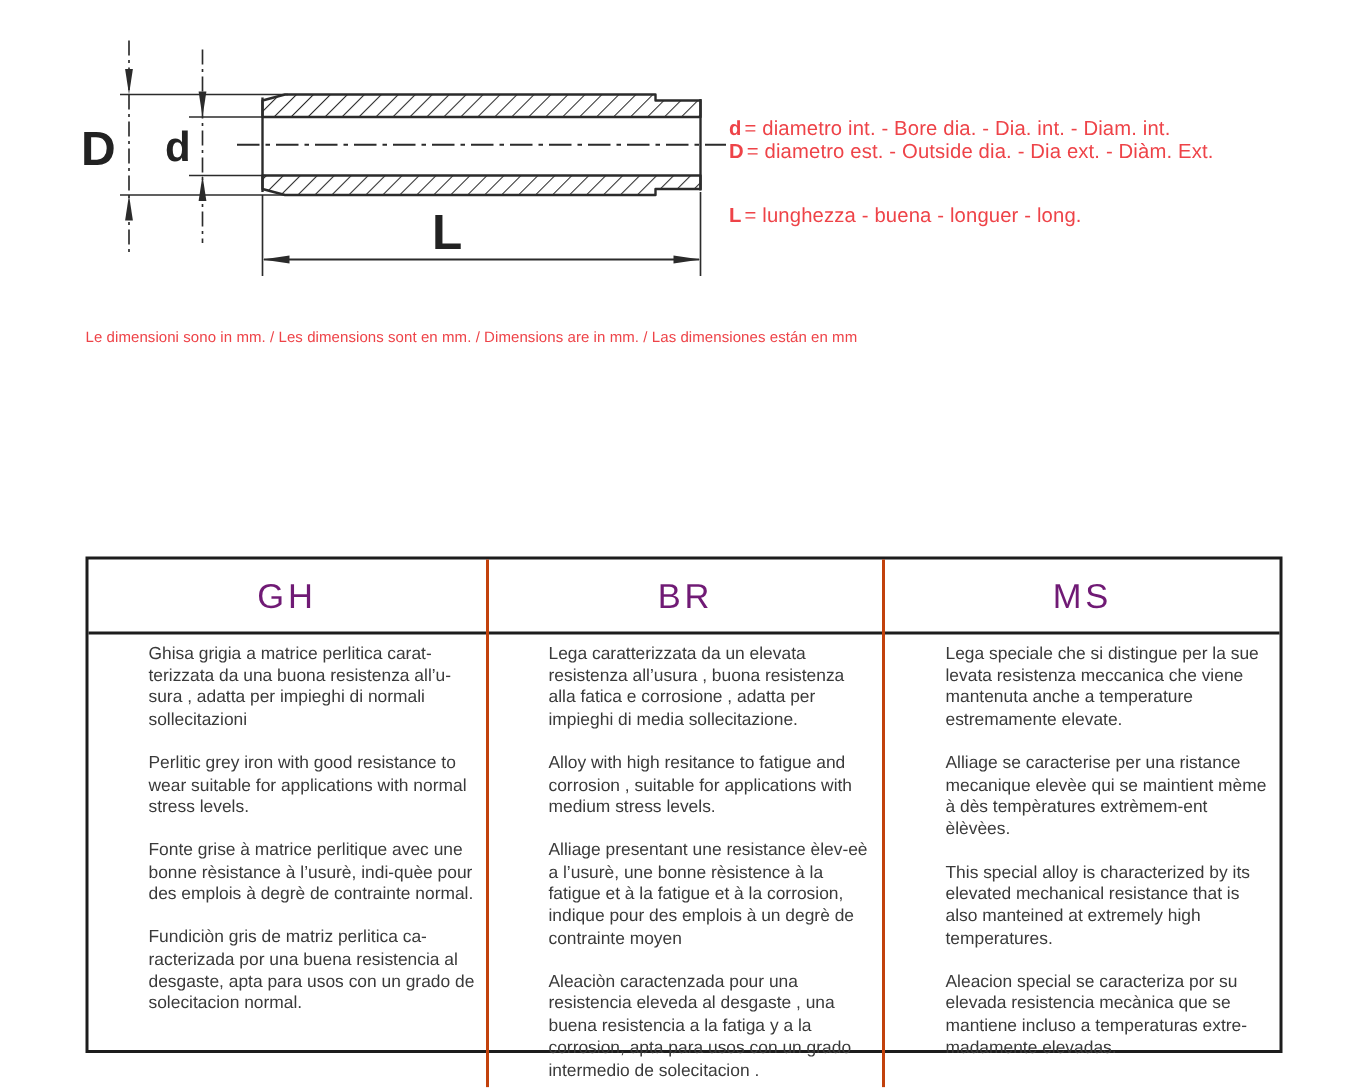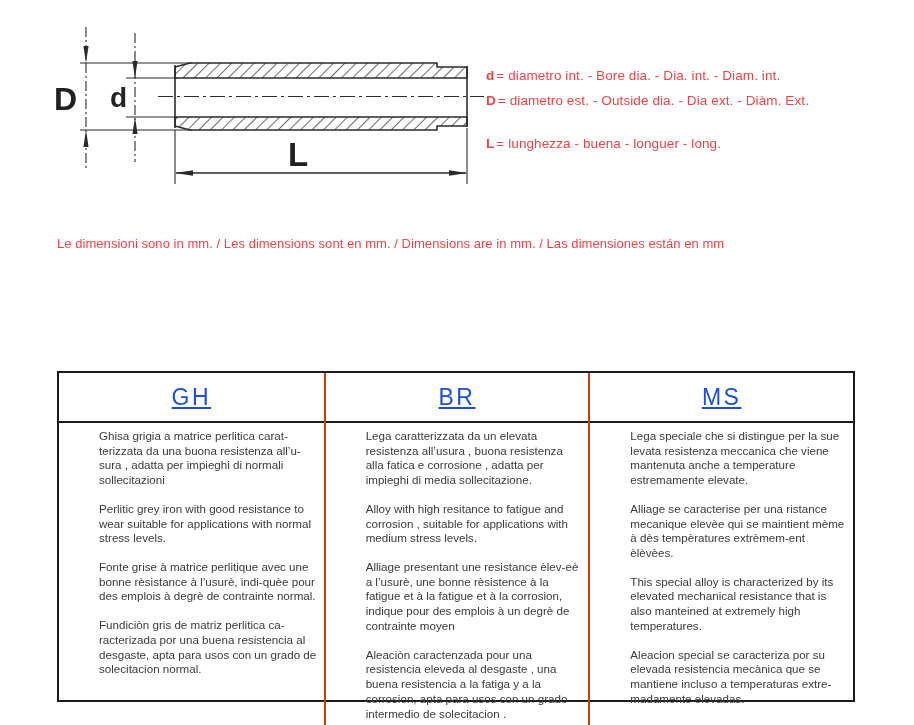--- a/index.html
+++ b/index.html
@@ -10,36 +10,35 @@
   
   #drawing{position:absolute;left:0;top:0;}
   .dim-label{font-family:"Liberation Sans", sans-serif;font-weight:bold;fill:#222;}
   
   .legend-line{
     position:absolute;left:486px;color:#ee4348;font-size:13.5px;line-height:16px;
     letter-spacing:.1px;white-space:nowrap;
   }
   .legend-line b{font-weight:bold;margin-right:2px;}
   #note-line{
-    position:absolute;left:57px;top:236px;color:#ee4348;font-size:13px;
+    position:absolute;left:57px;top:220px;color:#ee4348;font-size:10px;
     white-space:nowrap;letter-spacing:.05px;
   }
   
   #materials-table{
     position:absolute;left:57px;top:371px;width:798px;height:331px;
     display:grid;grid-template-columns:1fr 1fr 1fr;
     border:2px solid #1c1c1c;background:#fff;box-sizing:border-box;
   }
   .mat-col{display:flex;flex-direction:column;box-sizing:border-box;}
   .mat-col + .mat-col{border-left:2px solid #c2410c;}
   .mat-header{
     height:50px;flex:0 0 50px;display:flex;align-items:center;justify-content:center;
-    font-size:23px;letter-spacing:2.5px;color:#1d4ed8;border-bottom:2px solid #1c1c1c;
+    font-size:23px;letter-spacing:2.5px;color:#701a75;border-bottom:2px solid #1c1c1c;
     box-sizing:border-box;
-    text-decoration:underline;
   }
   .mat-body{
     flex:1 1 auto;padding:6px 5px 4px 8px;font-size:11.6px;line-height:1.27;
     color:#3a3a3a;box-sizing:border-box;overflow:hidden;margin-left:32px;
   }
   .mat-body p{margin:0 0 14px 0;}
   .mat-body p:last-child{margin-bottom:0;}
 </style>
 </head>
 <body>
@@ -80,21 +79,21 @@
     <line x1="467" y1="128" x2="467" y2="184" stroke="#2b2b2b" stroke-width="1.1"></line>
     <line x1="176" y1="173" x2="466" y2="173" stroke="#2b2b2b" stroke-width="1.3"></line>
     <polygon points="175,173 193,170.3 193,175.7" fill="#2b2b2b"></polygon>
     <polygon points="467,173 449,170.3 449,175.7" fill="#2b2b2b"></polygon>
 
     <text class="dim-label" x="54" y="110" font-size="32">D</text>
     <text class="dim-label" x="110" y="107" font-size="28">d</text>
     <text class="dim-label" x="288" y="166" font-size="33">L</text>
   </svg>
 
-  <div class="legend-line" style="top:68px">
+  <div class="legend-line" style="top:78px">
     <b>d</b><span>= diametro int. - Bore dia. - Dia. int. - Diam. int.</span>
   </div>
   <div class="legend-line" style="top:93px">
     <b>D</b><span>= diametro est. - Outside dia. - Dia ext. - Diàm. Ext.</span>
   </div>
   <div class="legend-line" style="top:136px">
     <b>L</b><span>= lunghezza - buena - longuer - long.</span>
   </div>
 
   <div id="note-line">Le dimensioni sono in mm. / Les dimensions sont en mm. / Dimensions are in mm. / Las dimensiones están en mm</div>

